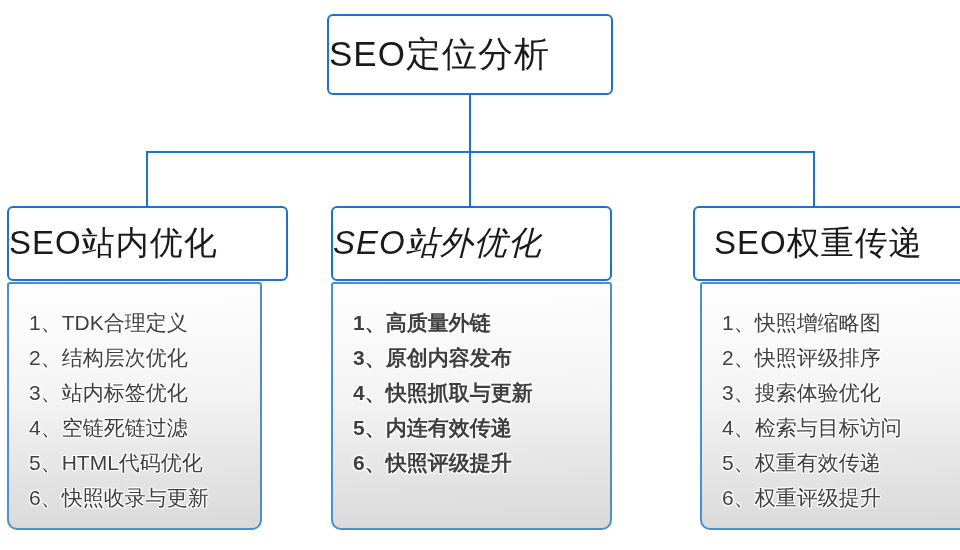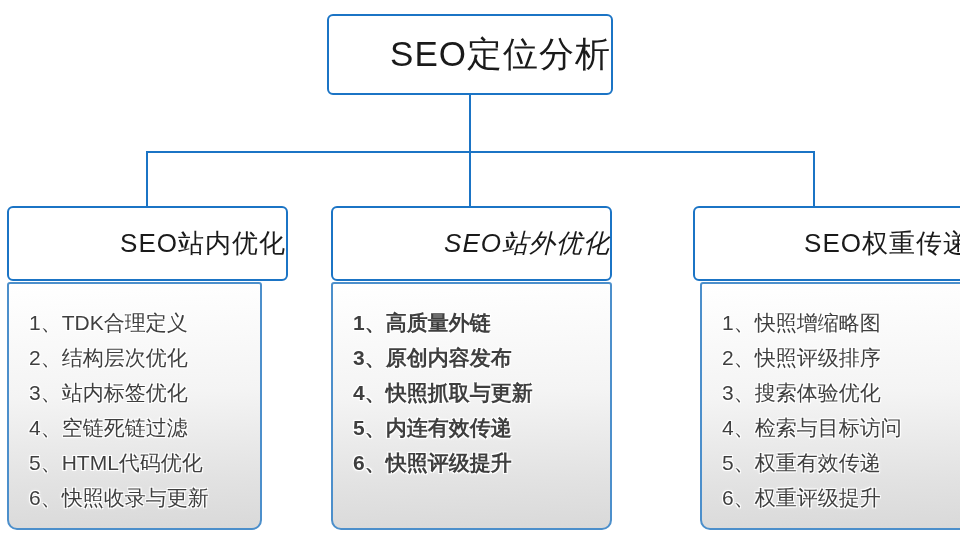--- a/index.html
+++ b/index.html
@@ -17,27 +17,27 @@
   #drop-left   { left: 146px; top: 151px; height: 56px; }
   #drop-mid    { left: 469px; top: 151px; height: 56px; }
   #drop-right  { left: 813px; top: 151px; height: 56px; }
 
   
   .node-box {
     position: absolute;
     background: #ffffff;
     border: 2px solid #1b74c5;
     border-radius: 6px;
-    display: flex; align-items: center; justify-content: flex-end;
+    display: flex; align-items: center; justify-content: flex-start;
     color: #1a1a1a;
     letter-spacing: 1px;
   }
   #root-node { left: 327px; top: 14px; width: 286px; height: 81px; font-size: 35px; }
 
-  .branch-title { top: 206px; height: 75px; font-size: 26px; }
+  .branch-title { top: 206px; height: 75px; font-size: 33px; }
   #branch-title-0 { left: 7px;   width: 281px; }
   #branch-title-1 { left: 331px; width: 281px; font-style: italic; }
   #branch-title-2 { left: 693px; width: 279px; padding-left: 19px; }
 
   
   .panel {
     position: absolute;
     top: 282px; height: 248px;
     border: 2px solid #4c8fcb;
     border-radius: 3px 3px 10px 10px;

